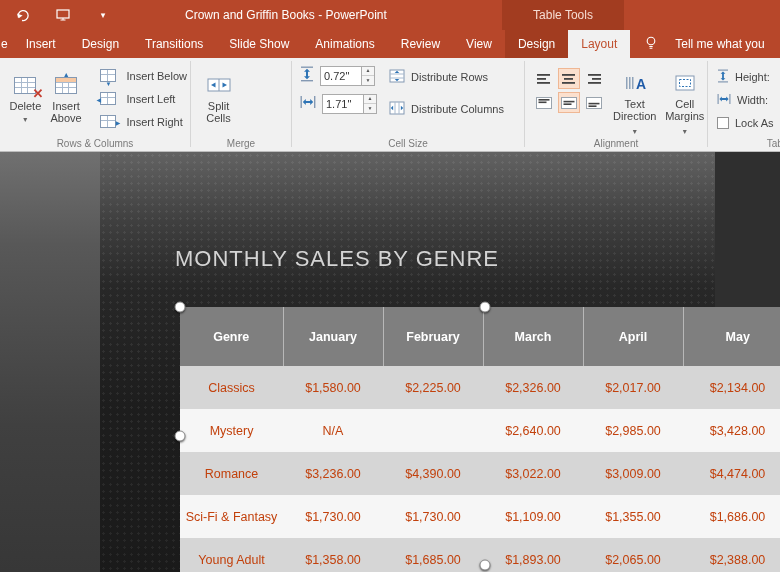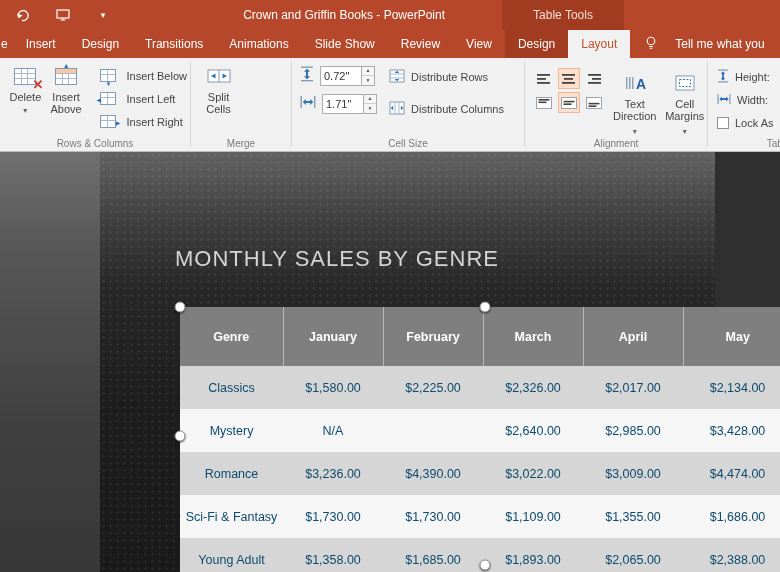--- a/index.html
+++ b/index.html
@@ -4,42 +4,42 @@
 <style>
   html,body{margin:0;padding:0;background:#888;}
   .page{position:relative;width:780px;height:572px;overflow:hidden;
         font-family:"Liberation Sans",sans-serif;background:#2f2f2f;}
 
   
   .titlebar{position:absolute;top:0;left:0;width:780px;height:30px;background:#B7472A;color:#fff;}
   .qat{position:absolute;left:14px;top:0;height:30px;display:flex;align-items:center;gap:22px;}
   .qbtn{display:flex;align-items:center;justify-content:center;width:18px;height:18px;}
   .qchev{font-size:9px;color:#fff;line-height:1;}
-  .ttl{position:absolute;left:185px;width:260px;top:0;height:30px;line-height:30px;text-align:right;
+  .ttl{position:absolute;left:185px;width:260px;top:0;height:30px;line-height:30px;text-align:left;
        font-size:12px;color:#fff;white-space:nowrap;}
   .ctxpatch{position:absolute;left:502px;width:122px;top:0;height:30px;background:#A23C20;
             text-align:center;line-height:30px;font-size:12px;color:#F6DCD2;}
 
   
   .tabsbar{position:absolute;top:30px;left:0;width:780px;height:28px;background:#B7472A;display:flex;
            color:#fff;font-size:12px;}
   .tab{line-height:28px;padding:0 13px;white-space:nowrap;}
   .tab.partial{padding:0 5px 0 1px;}
   .ctxtabs{display:flex;background:#A23C20;}
   .tab.active{background:#F1F1F1;color:#C0502F;}
   .tellme{display:flex;align-items:center;gap:18px;padding-left:15px;white-space:nowrap;flex:1;overflow:hidden;}
 
   
   .ribbon{position:absolute;top:58px;left:0;width:786px;height:94px;background:#F1F1F1;
           border-bottom:1px solid #BDBDBD;display:flex;color:#444;box-sizing:border-box;}
   .group{position:relative;flex:none;height:100%;box-sizing:border-box;}
   .vsep{flex:none;width:1px;background:#D6D6D6;margin:3px 0 4px;}
   .glabel{position:absolute;bottom:2px;left:0;right:0;text-align:center;font-size:10px;color:#7A7A7A;
           white-space:nowrap;overflow:hidden;}
-  .bb{display:inline-flex;flex-direction:column;align-items:center;width:44px;padding-top:6px;
+  .bb{display:inline-flex;flex-direction:column;align-items:center;width:44px;padding-top:15px;
       font-size:11px;line-height:12px;text-align:center;color:#444;}
   .bigic{height:24px;display:flex;align-items:center;justify-content:center;margin-bottom:3px;}
   .caret::after{content:"▾";font-size:8px;color:#666;}
   .wcaret::after{content:" ▾";font-size:8px;color:#666;}
   .rc{display:flex;padding:0 0 0 5px;}
   .rc-stack{display:flex;flex-direction:column;margin-left:7px;padding-top:6px;}
   .sb{display:flex;align-items:center;gap:6px;height:23px;font-size:11px;padding:0 3px;white-space:nowrap;}
 
   
   .gi{position:relative;flex:none;width:14px;height:11px;border:1px solid #8499B3;background-color:#fff;
@@ -91,21 +91,21 @@
          background-image:radial-gradient(rgba(255,255,255,0.07) 1px,transparent 1.4px);background-size:7px 7px;}
   .shade{position:absolute;left:0;top:0;right:0;bottom:0;pointer-events:none;
          background:linear-gradient(180deg,rgba(255,255,255,0.30) 0%,rgba(255,255,255,0.15) 16%,
                     rgba(255,255,255,0.04) 32%,rgba(0,0,0,0.06) 60%,rgba(0,0,0,0.16) 100%);}
   .slide-title{position:absolute;left:75px;top:94px;font-size:22px;letter-spacing:1px;color:#D4D4D4;}
   .stable{position:absolute;left:80px;top:155px;width:612px;border-collapse:collapse;table-layout:fixed;
           font-size:12.5px;}
   .stable th{background:#7F7F7F;color:#fff;font-weight:bold;height:43px;text-align:center;
              border-right:1px solid rgba(255,255,255,0.45);padding:8px;}
   .stable th:last-child{border-right:none;}
-  .stable td{height:43px;text-align:center;color:#0c4a6e;padding:0;}
+  .stable td{height:43px;text-align:center;color:#c2410c;padding:0;}
   .stable tbody tr:nth-child(odd) td{background:#D6D6D6;}
   .stable tbody tr:nth-child(even) td{background:#F6F6F6;}
   .handle{position:absolute;width:9px;height:9px;border-radius:50%;background:#fff;border:1px solid #8a8a8a;
           box-shadow:0 1px 2px rgba(0,0,0,0.55);transform:translate(-50%,-50%);}
 </style>
 </head>
 <body>
 
 <div class="page">
 
@@ -129,22 +129,22 @@
     </div>
     <div class="ttl">Crown and Griffin Books - PowerPoint</div>
     <div class="ctxpatch">Table Tools</div>
   </div>
 
   <div class="tabsbar">
     <div class="tab partial">e</div>
     <div class="tab">Insert</div>
     <div class="tab">Design</div>
     <div class="tab">Transitions</div>
+    <div class="tab">Slide Show</div>
     <div class="tab">Animations</div>
-    <div class="tab">Slide Show</div>
     <div class="tab">Review</div>
     <div class="tab">View</div>
     <div class="ctxtabs">
       <div class="tab">Design</div>
       <div class="tab active">Layout</div>
     </div>
     <div class="tellme">
       <span>
         <svg width="12" height="14" viewBox="0 0 12 14">
             <circle cx="6" cy="5" r="3.8" fill="none" stroke="#fff" stroke-width="1.1"></circle>

